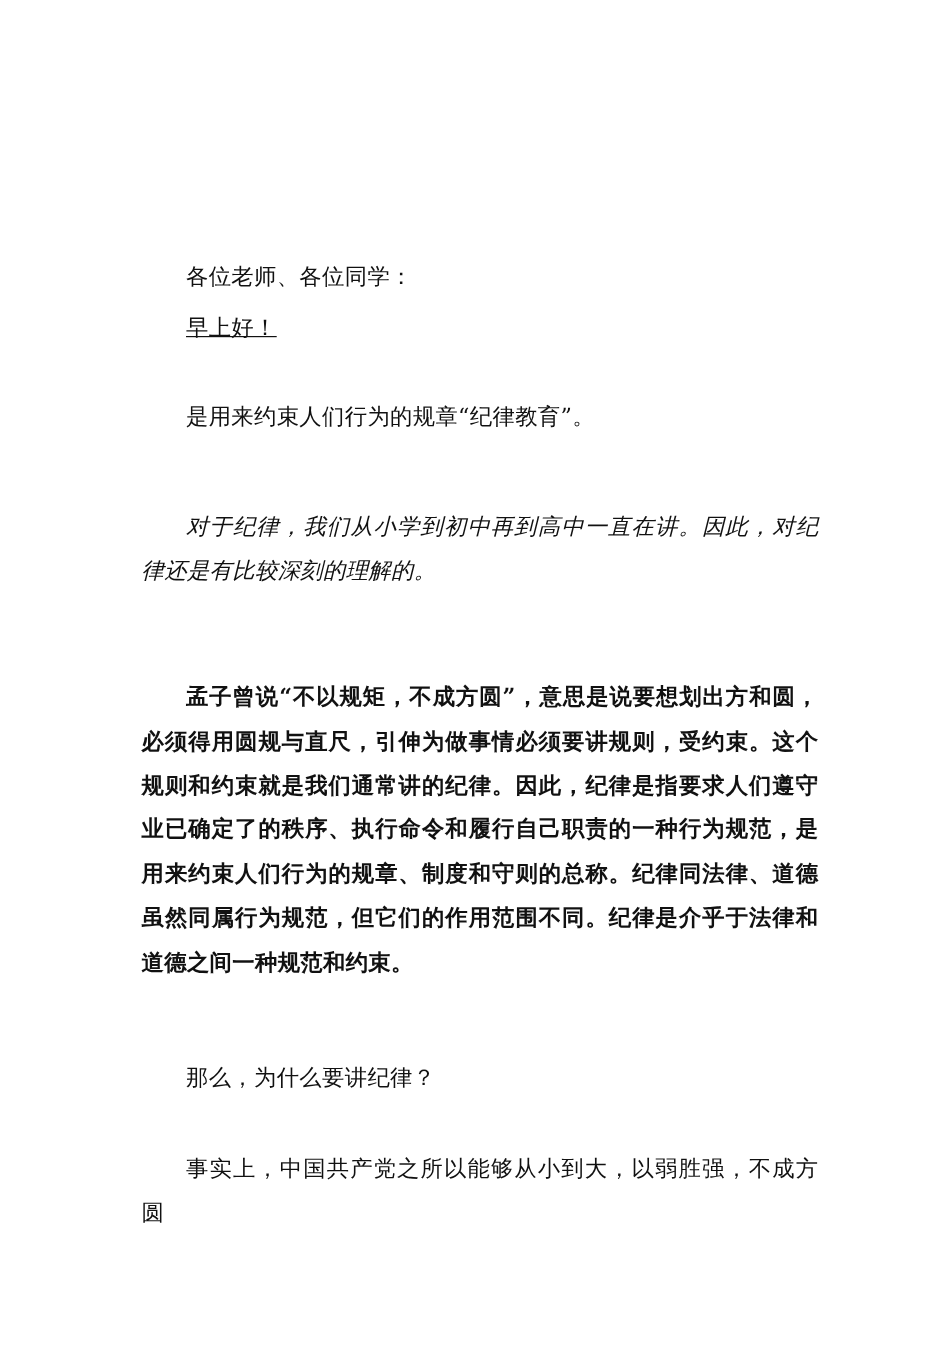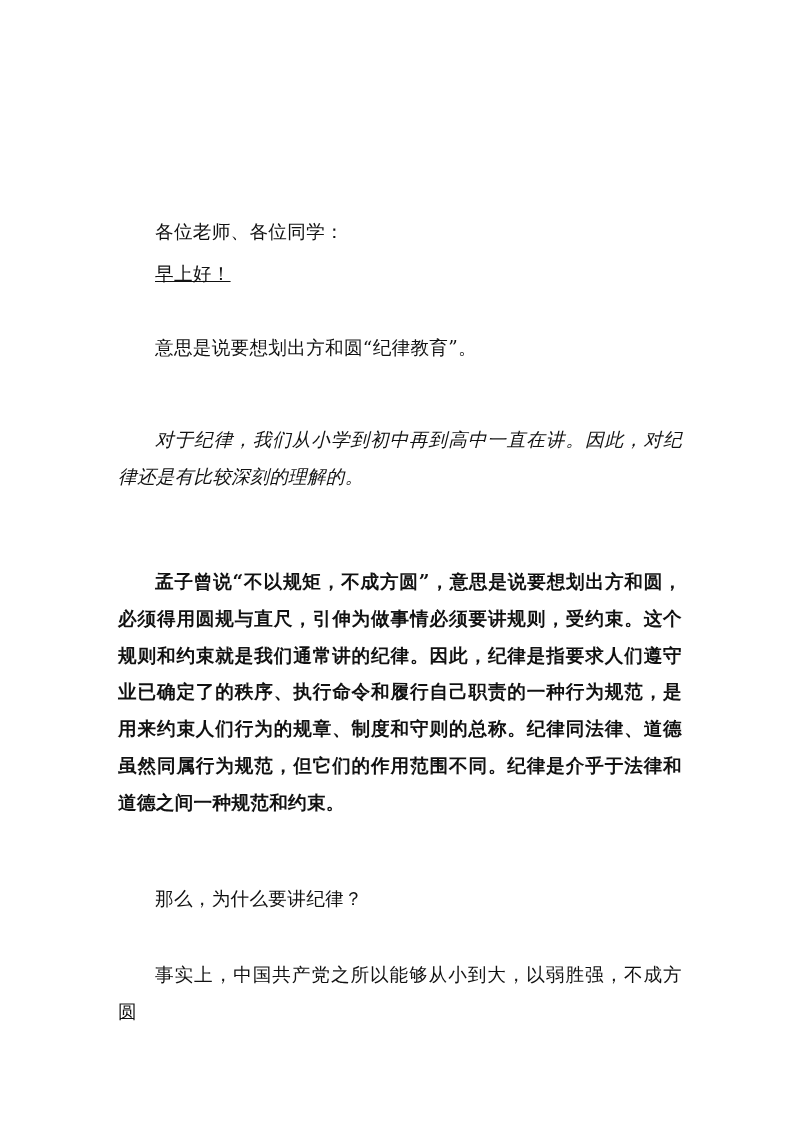--- a/index.html
+++ b/index.html
@@ -35,18 +35,18 @@
       white-space: normal;
       word-break: break-all;
     }
   </style>
 </head>
 <body>
 
 <div class="page">
   <p class="para" style="top:183px;margin-top:31px;">各位老师、各位同学：</p>
   <p class="para" style="top:256px;text-decoration:underline;">早上好！</p>
-  <p class="para" style="top:330px;">意思是说要想划出方和圆“纪律教育”。</p>
+  <p class="para" style="top:330px;">是用来约束人们行为的规章“纪律教育”。</p>
   <p class="para" style="top:422px;font-style:italic;">对于纪律，我们从小学到初中再到高中一直在讲。因此，对纪律还是有比较深刻的理解的。</p>
   <p class="para" style="top:564px;font-weight:bold;">孟子曾说“不以规矩，不成方圆”，意思是说要想划出方和圆，必须得用圆规与直尺，引伸为做事情必须要讲规则，受约束。这个规则和约束就是我们通常讲的纪律。因此，纪律是指要求人们遵守业已确定了的秩序、执行命令和履行自己职责的一种行为规范，是用来约束人们行为的规章、制度和守则的总称。纪律同法律、道德虽然同属行为规范，但它们的作用范围不同。纪律是介乎于法律和道德之间一种规范和约束。</p>
   <p class="para" style="top:881px;">那么，为什么要讲纪律？</p>
   <p class="para" style="top:957px;">事实上，中国共产党之所以能够从小到大，以弱胜强，不成方圆</p>
 </div>
 
 </body></html>

